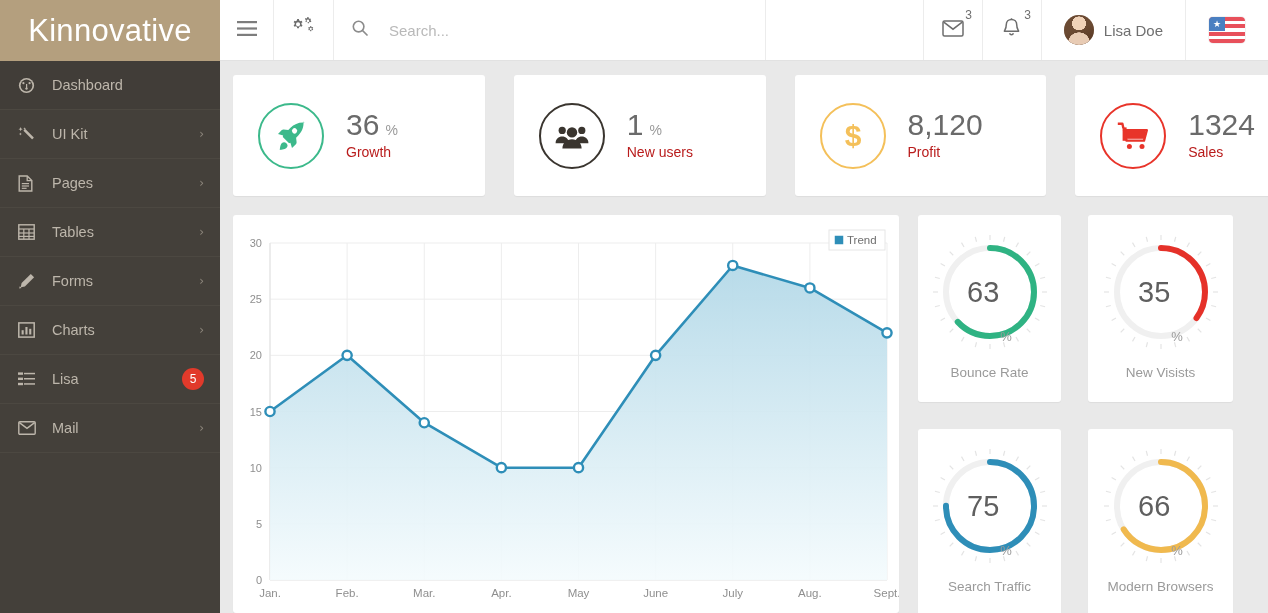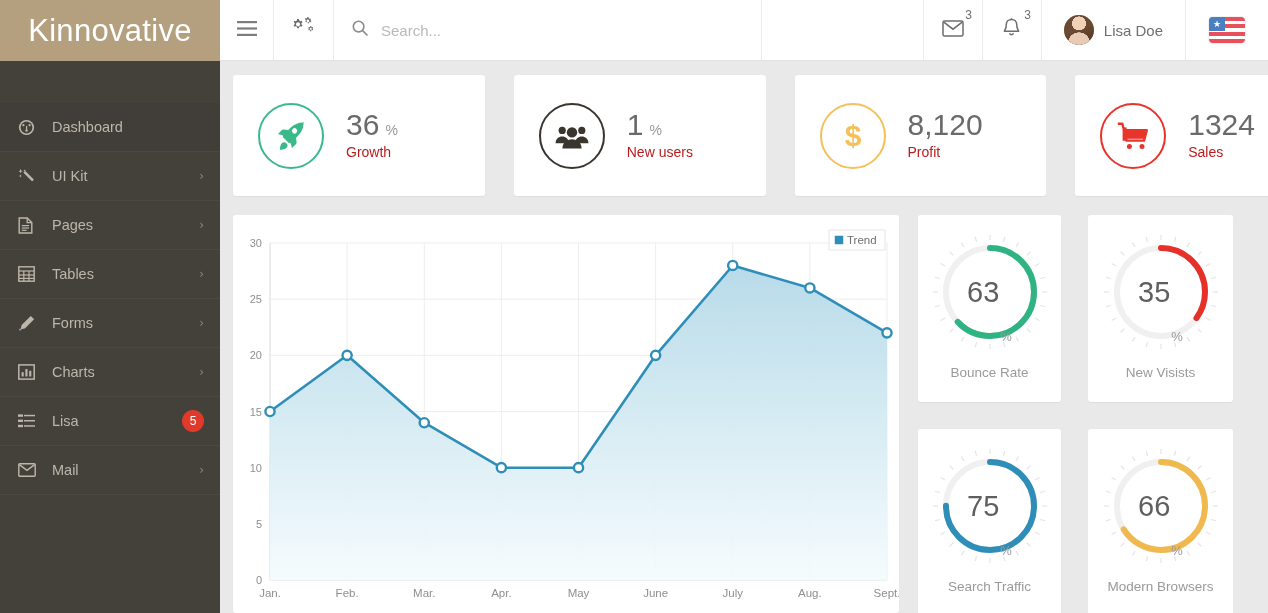--- a/index.html
+++ b/index.html
@@ -18,21 +18,21 @@
     background: #44403a;
   }
   .brand {
     height: 61px; width: 220px;
     background: #b49f7e;
     display: flex; align-items: center; justify-content: center;
   }
   .brand-text {
     color: #ffffff; font-size: 31px; font-weight: 400; letter-spacing: .3px;
   }
-  .nav { list-style: none; margin-top: 42px; }
+  .nav { list-style: none; }
   .nav-item {
     position: relative;
     height: 49px;
     display: flex; align-items: center;
     padding: 0 16px 0 18px;
     border-bottom: 1px solid #4c4841;
     color: #bdb6ab;
     font-size: 14.5px;
     cursor: pointer;
   }
@@ -69,21 +69,21 @@
     color: #7d7d7d;
     cursor: pointer;
     position: relative;
   }
   .tb-burger { width: 54px; }
   .tb-cogs { width: 60px; }
   .tb-search {
     flex: 1 1 auto;
     justify-content: flex-start;
     padding-left: 18px;
-    gap: 13px;
+    gap: 21px;
     border-right: 1px solid #ececec;
     max-width: 100%;
   }
   .search-input {
     border: 0; outline: 0; background: transparent;
     font-family: "Liberation Sans", sans-serif;
     font-size: 15px; color: #6f6f6f; width: 220px;
   }
   .search-input::placeholder { color: #b9b9b9; }
   .tb-spacer { flex: 1 1 auto; border-right: 1px solid #ececec; }

